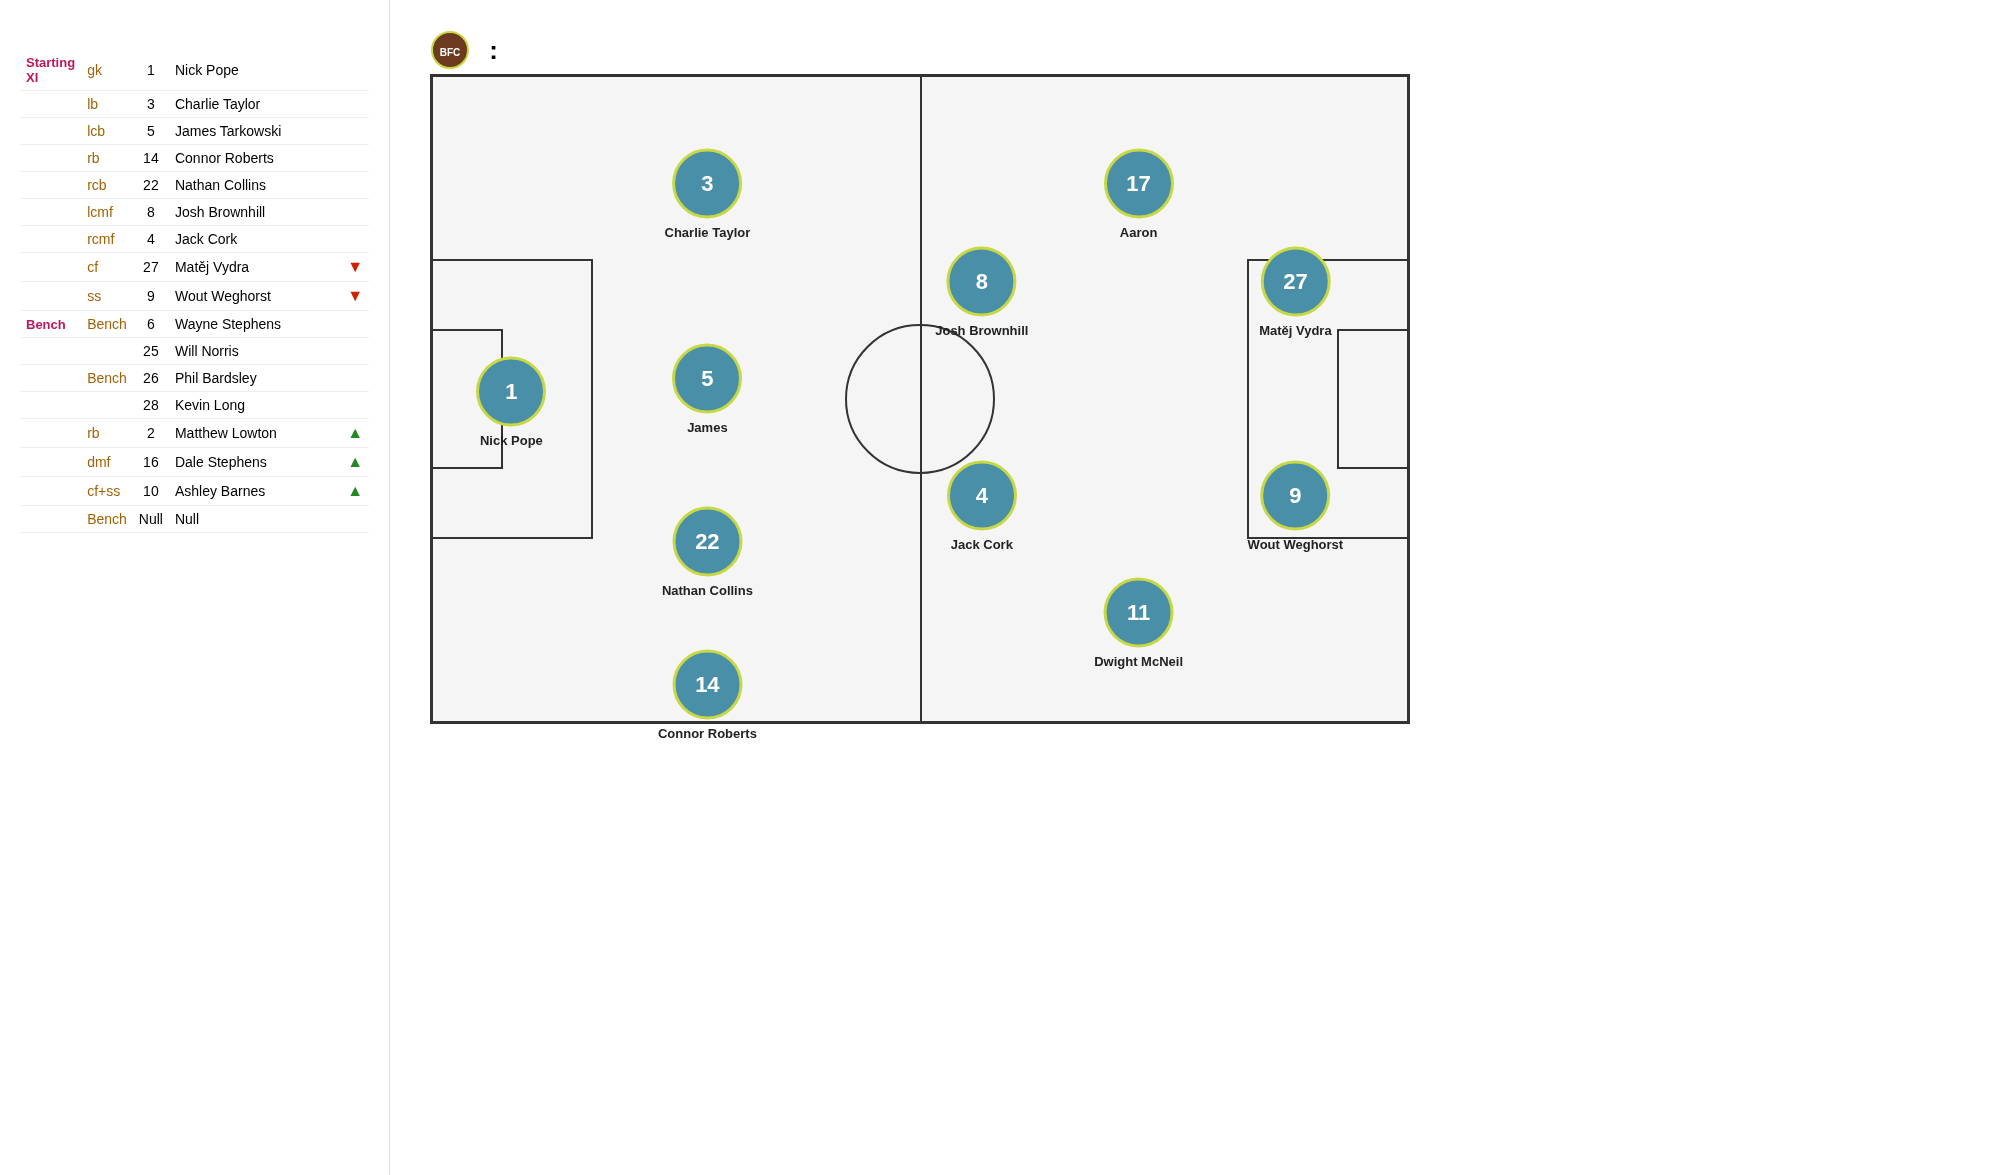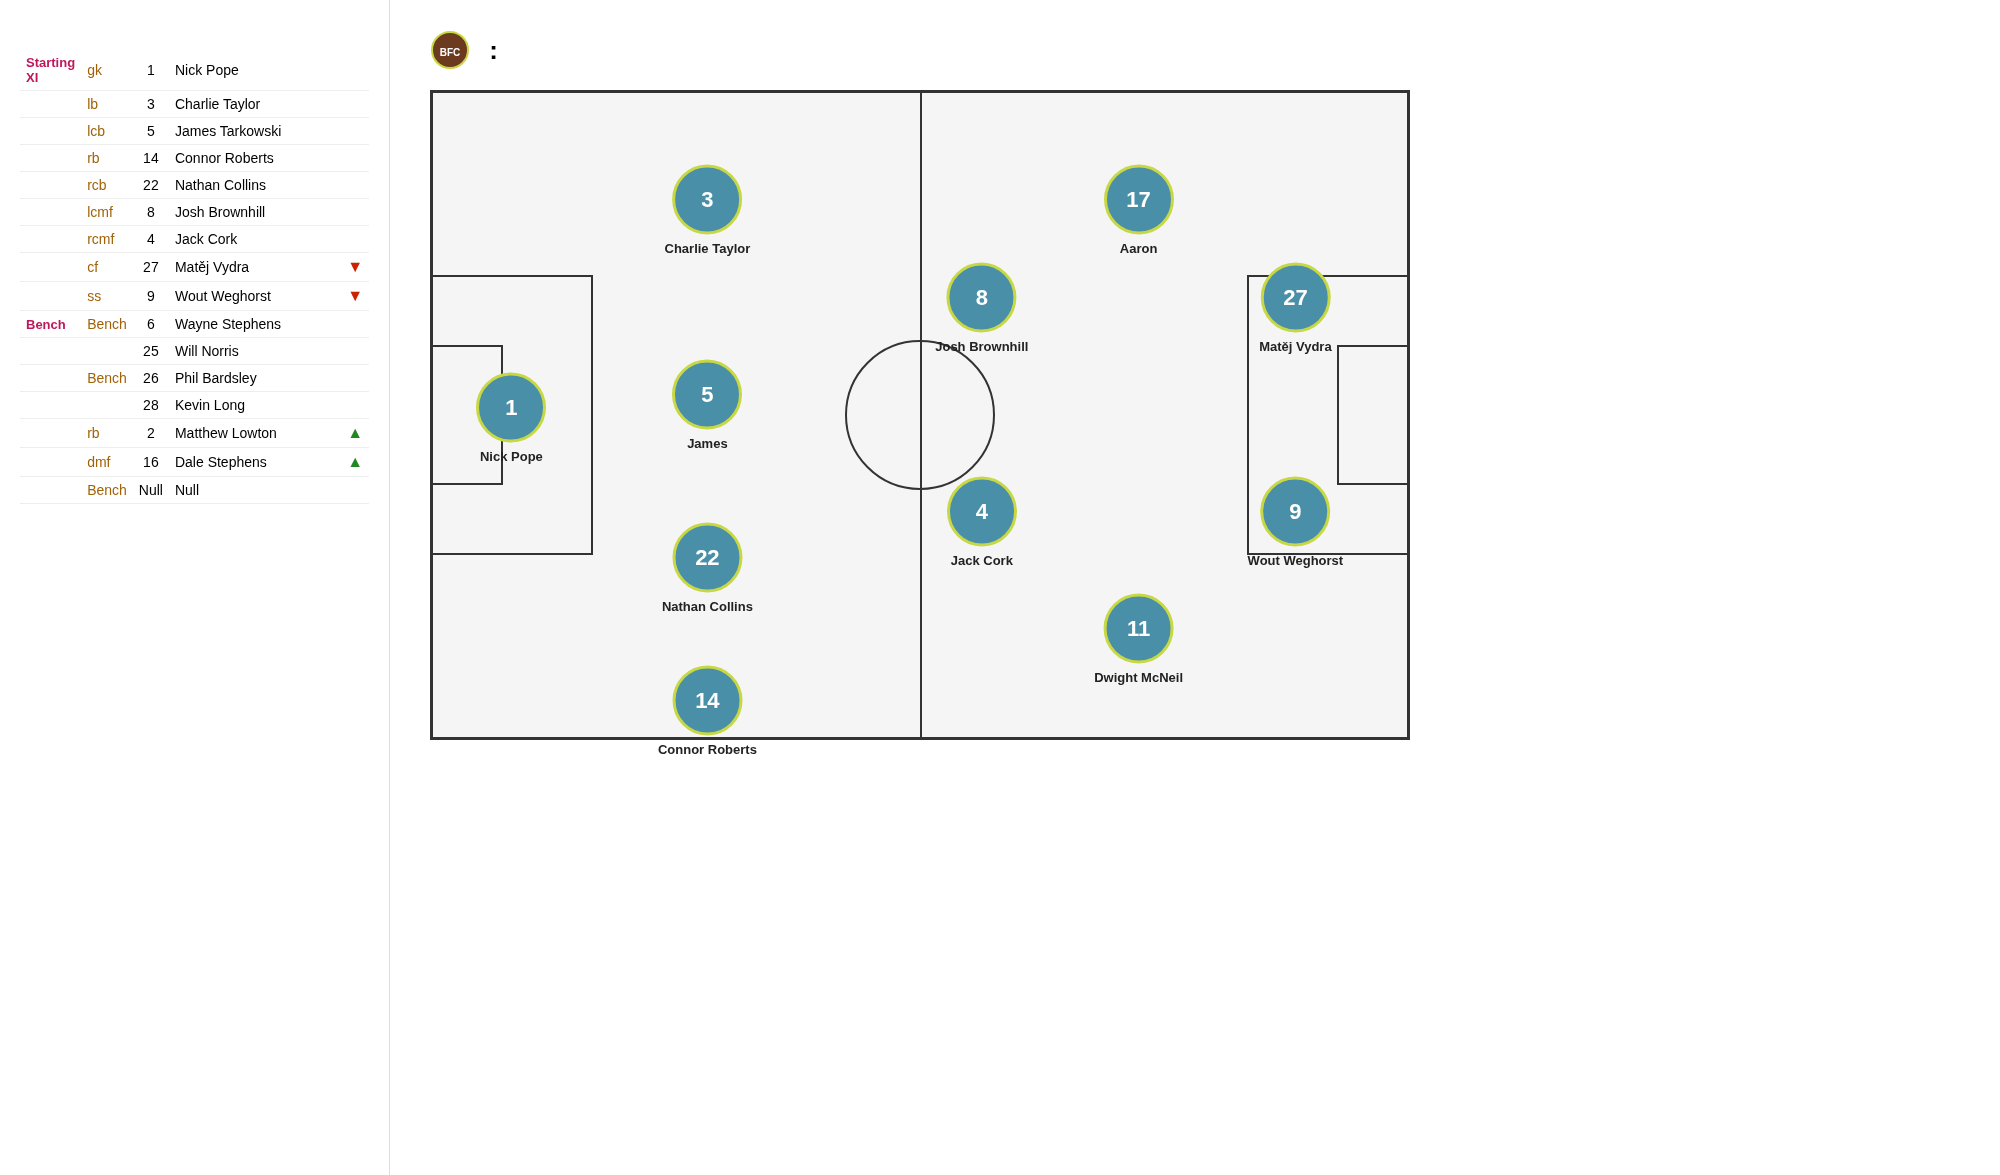--- a/index.html
+++ b/index.html
@@ -46,21 +46,21 @@
 
     
     .right-panel {
       flex: 1;
       padding: 30px 40px;
     }
     .pitch-header {
       display: flex;
       align-items: center;
       gap: 12px;
-      margin-bottom: 20px;
+      margin-bottom: 4px;
     }
     .pitch-header .club-badge {
       width: 40px;
       height: 40px;
     }
     .pitch-header .formation-title {
       font-size: 26px;
       font-weight: bold;
     }
 
@@ -284,20 +284,27 @@
         </tr>
         <tr>
           <td class="section-label col-pos"></td>
           <td class="col-pos">dmf</td>
           <td class="col-num">16</td>
           <td class="col-name">Dale Stephens</td>
           <td class="col-icon"><span class="arrow-up">▲</span></td>
         </tr>
         <tr>
           <td class="section-label col-pos"></td>
+          <td class="col-pos">cf+ss</td>
+          <td class="col-num">10</td>
+          <td class="col-name">Ashley Barnes</td>
+          <td class="col-icon"><span class="arrow-up">▲</span></td>
+        </tr>
+        <tr>
+          <td class="section-label col-pos"></td>
           <td class="col-pos">Bench</td>
           <td class="col-num">Null</td>
           <td class="col-name">Null</td>
           <td class="col-icon"></td>
         </tr>
       </tbody>
   </table>
 </div>
 
 <div class="right-panel">

